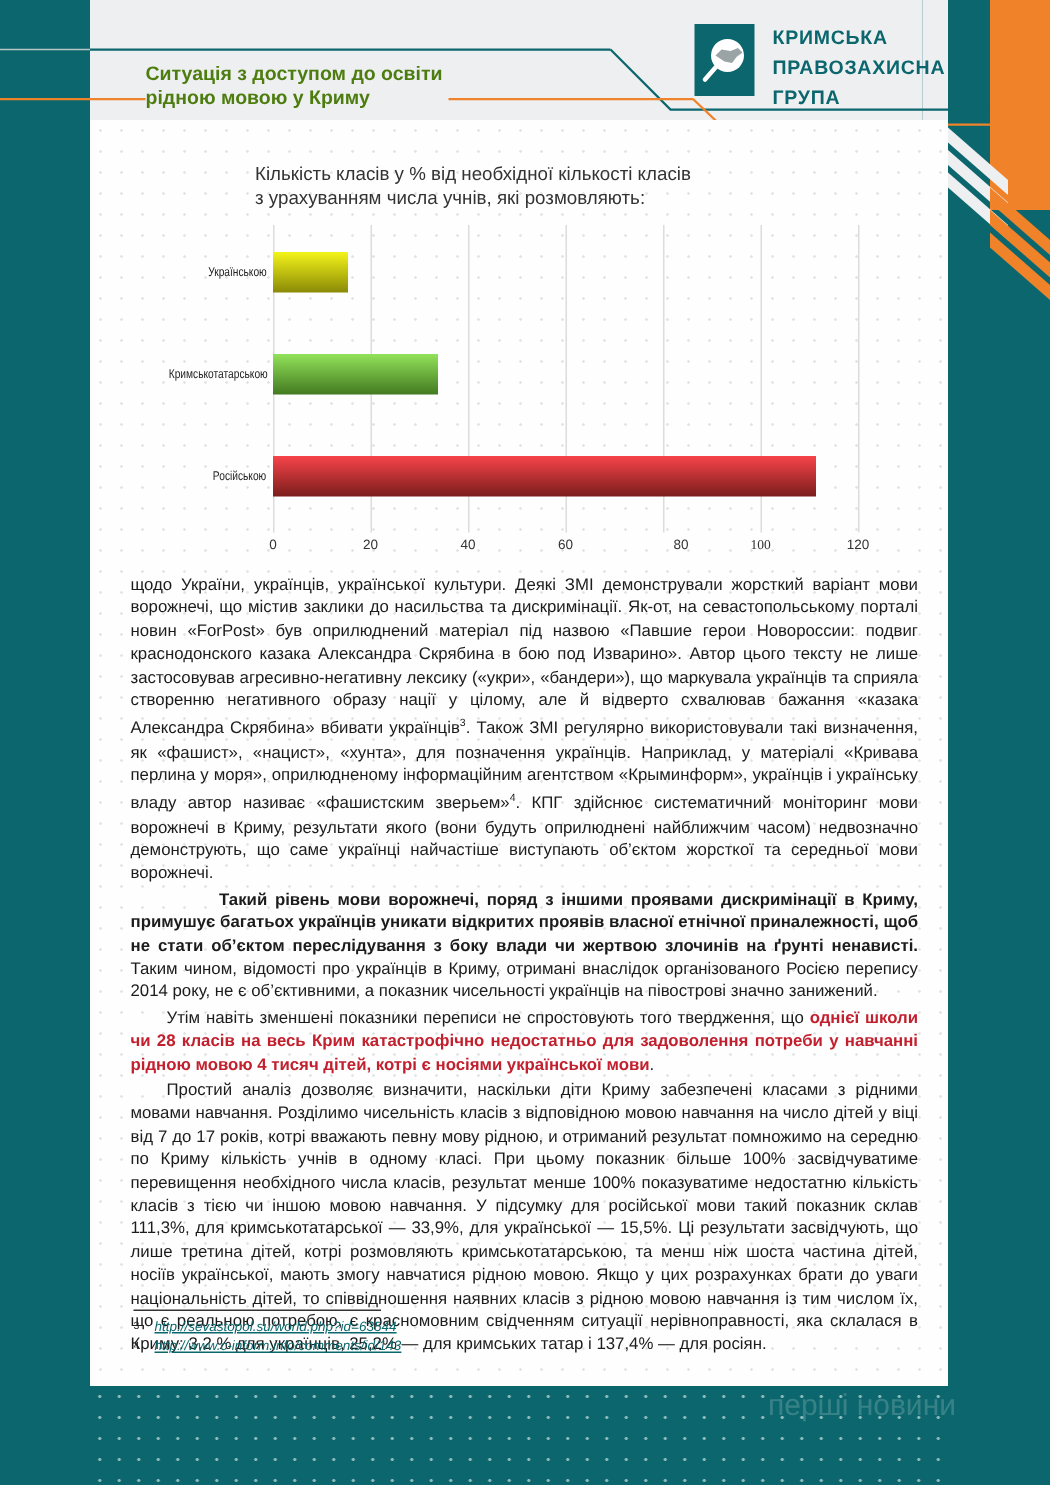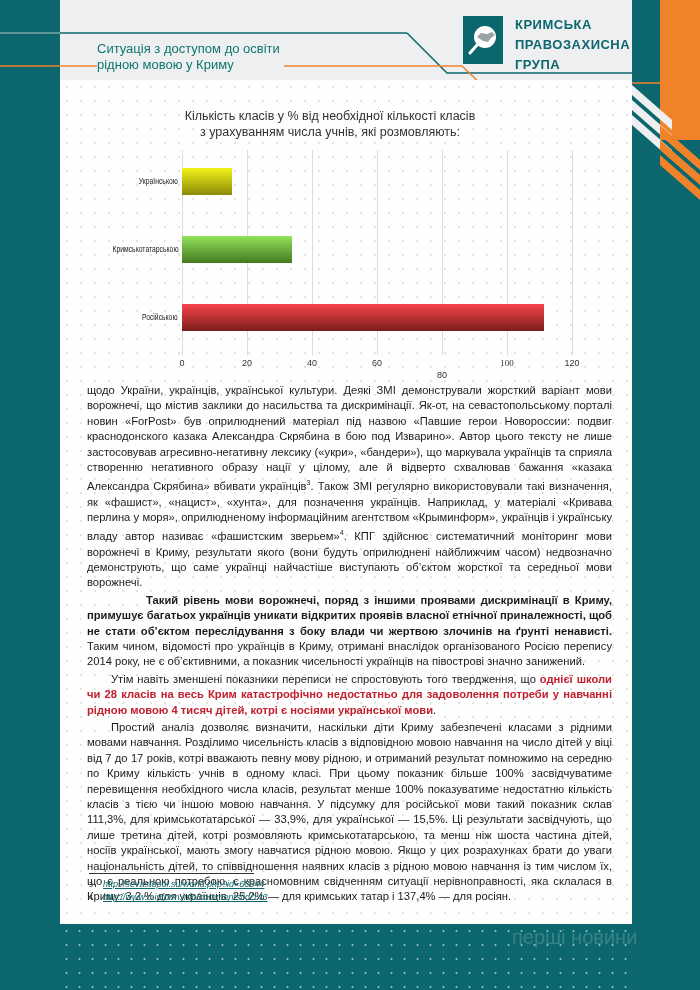--- a/index.html
+++ b/index.html
@@ -13,26 +13,26 @@
   .right-teal { position:absolute; left:632px; top:0; width:28px; height:990px; background:#0b676d; }
   .right-orange { position:absolute; left:660px; top:0; width:40px; height:140px; background:#f0832a; }
   .right-col { position:absolute; left:615px; top:0; width:17px; height:80px; background:#eeeff1; }
   .page {
     position:absolute; left:60px; top:80px; width:572px; height:844px; background:#fdfefd;
     background-image: radial-gradient(#dfe6e6 0.8px, transparent 1px);
     background-size:14px 14px;
   }
   .diag-svg { position:absolute; left:0; top:0; }
   .header-title {
-    position:absolute; left:97px; top:41px; color:#0f766e; font-weight:normal; font-size:13px; line-height:16px;
+    position:absolute; left:97px; top:41px; color:#4d7c0f; font-weight:bold; font-size:13px; line-height:16px;
     background:#eeeff1; padding-right:4px;
   }
   .logo-box { position:absolute; left:463px; top:16px; width:40px; height:48px; background:#0b676d; }
   .logo-text { position:absolute; left:515px; top:15px; color:#0b676d; font-weight:bold; font-size:13px; line-height:20px; letter-spacing:0.5px; }
-  .chart-title { position:absolute; left:170px; top:108px; width:320px; text-align:center; font-size:12.5px; line-height:16px; color:#333; }
+  .chart-title { position:absolute; left:170px; top:108px; width:320px; font-size:12.5px; line-height:16px; color:#333; }
   .chart { position:absolute; left:182px; top:150px; width:392px; height:225px; }
   .gridline { position:absolute; top:0; width:1px; height:205px; background:#dcdcdc; }
   .tick { position:absolute; top:208px; font-size:9px; color:#333; transform:translateX(-50%); }
   .cat { position:absolute; right:398px; font-size:8.5px; color:#222; font-family:"Liberation Sans Narrow","Liberation Sans",sans-serif; transform:scaleX(0.8); transform-origin:right center; white-space:nowrap; }
   .bar { position:absolute; left:0; height:27px; }
   .bar.yellow { background:linear-gradient(#f4f41a, #8a8a06); }
   .bar.green { background:linear-gradient(#92e25a, #437a20); }
   .bar.red { background:linear-gradient(#f7444a, #7b1d1c); }
   .body-text { position:absolute; left:87px; top:383px; width:525px; font-size:11.2px; line-height:15.4px; color:#1c1c1c; text-align:justify; }
   .body-text p { margin:0 0 2px 0; text-indent:0; }
@@ -106,21 +106,21 @@
 <div class="chart" id="chart">
     <div class="gridline" style="left: 0px;"></div>
     <div class="tick" style="left: 0px;">0</div>
     <div class="gridline" style="left: 65px;"></div>
     <div class="tick" style="left: 65px;">20</div>
     <div class="gridline" style="left: 130px;"></div>
     <div class="tick" style="left: 130px;">40</div>
     <div class="gridline" style="left: 195px;"></div>
     <div class="tick" style="left: 195px;">60</div>
     <div class="gridline" style="left: 260px;"></div>
-    <div class="tick" style="left: 260px; margin-top: 12px;">80</div>
+    <div class="tick" style="left: 272px;">80</div>
     <div class="gridline" style="left: 325px;"></div>
     <div class="tick" style="left: 325px; font-family: Liberation Serif, serif;">100</div>
     <div class="gridline" style="left: 390px;"></div>
     <div class="tick" style="left: 390px;">120</div>
     <div class="bar yellow" style="top: 18px; width: 50.375px;"></div>
     <div class="cat" style="top: 26px; right: 396px;">Українською</div>
     <div class="bar green" style="top: 86px; width: 110.175px;"></div>
     <div class="cat" style="top: 94px; right: 396px;">Кримськотатарською</div>
     <div class="bar red" style="top: 154px; width: 361.725px;"></div>
     <div class="cat" style="top: 162px; right: 396px;">Російською</div>

